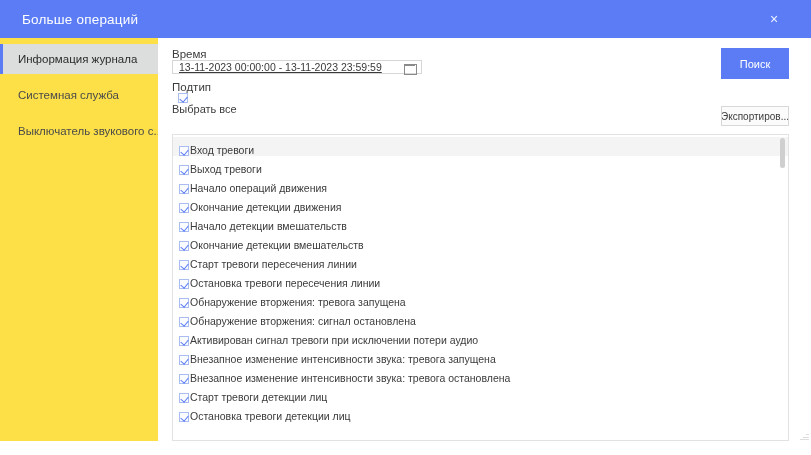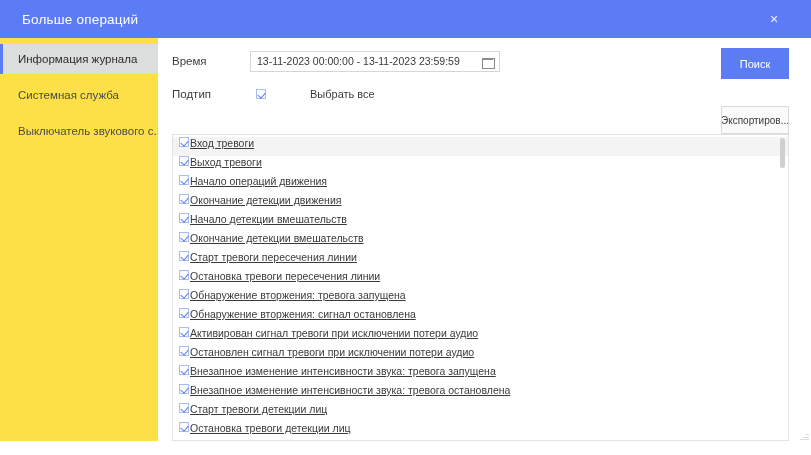--- a/index.html
+++ b/index.html
@@ -92,23 +92,24 @@
   
   #content {
     flex: 1;
     position: relative;
     padding: 10px 22px 0 14px;
     min-width: 0;
   }
 
   .form-row {
     display: flex;
-    align-items: center;
+    align-items: flex-start;
     height: 26px;
     margin-bottom: 7px;
+    flex-direction: column;
   }
   .form-label {
     width: 78px;
     min-width: 78px;
     font-size: 11.5px;
     color: #3c3c3c;
   }
 
   .field {
     width: 250px;
@@ -116,21 +117,21 @@
     border: 1px solid #d6d6d6;
     background: #fff;
     display: flex;
     align-items: center;
     padding: 0 6px;
     font-size: 10.5px;
     color: #3a3a3a;
     position: relative;
     cursor: text;
   }
-  .field .val { flex: 1; white-space: nowrap; overflow: hidden; }
+  .field .val { flex: 1; white-space: nowrap; overflow: hidden; text-decoration: underline; }
 
   .cal-icon { width: 11px; height: 11px; position: relative; flex: none; }
   .cal-icon::before {
     content: "";
     position: absolute; left: 0; top: 2px;
     width: 11px; height: 9px;
     border: 1px solid #8a8a8a;
   }
   .cal-icon::after {
     content: "";
@@ -198,21 +199,21 @@
     width: 68px; height: 31px;
     background: #5b7cf5;
     color: #fff;
     font-size: 11px;
     display: flex; align-items: center; justify-content: center;
     cursor: pointer;
   }
   #export-btn {
     position: absolute;
     right: 22px; top: 68px;
-    width: 68px; height: 28px;
+    width: 68px; height: 20px;
     background: #fbfbfb;
     border: 1px solid #d8d8d8;
     color: #3c3c3c;
     font-size: 10px;
     display: flex; align-items: center; justify-content: center;
     cursor: pointer;
     white-space: nowrap;
     overflow: hidden;
   }
 
@@ -228,27 +229,26 @@
     overflow: hidden;
   }
   #list-inner {
     position: absolute;
     left: 0; right: 0; top: 0;
     padding: 2px 0 0 0;
   }
   .list-row {
     height: 19px;
     display: flex;
-    align-items: flex-start;
+    align-items: flex-end;
     padding-left: 6px;
     font-size: 10.5px;
     color: #3b3b3b;
     cursor: pointer;
     white-space: nowrap;
-    text-decoration: underline;
   }
   .list-row.hl { background: #f4f4f4; }
   .list-row .lbl { margin-left: 1px; }
 
   #vscroll {
     position: absolute;
     right: 3px; top: 3px;
     width: 5px; height: 30px;
     background: #cfcfcf;
     border-radius: 3px;
@@ -360,24 +360,20 @@
             <div class="list-row">
               <span class="cb"></span>
               <span class="lbl">Обнаружение вторжения: сигнал остановлена</span>
             </div>
             <div class="list-row">
               <span class="cb"></span>
               <span class="lbl">Активирован сигнал тревоги при исключении потери аудио</span>
             </div>
             <div class="list-row">
               <span class="cb"></span>
-              <span class="lbl">Остановлен сигнал тревоги при исключении потери аудио</span>
-            </div>
-            <div class="list-row">
-              <span class="cb"></span>
               <span class="lbl">Внезапное изменение интенсивности звука: тревога запущена</span>
             </div>
             <div class="list-row">
               <span class="cb"></span>
               <span class="lbl">Внезапное изменение интенсивности звука: тревога остановлена</span>
             </div>
             <div class="list-row">
               <span class="cb"></span>
               <span class="lbl">Старт тревоги детекции лиц</span>
             </div>

